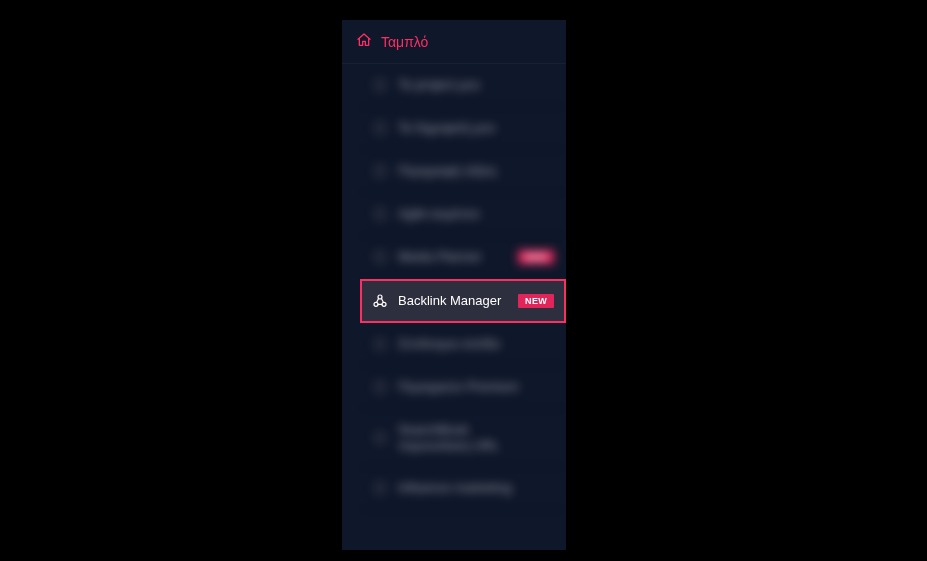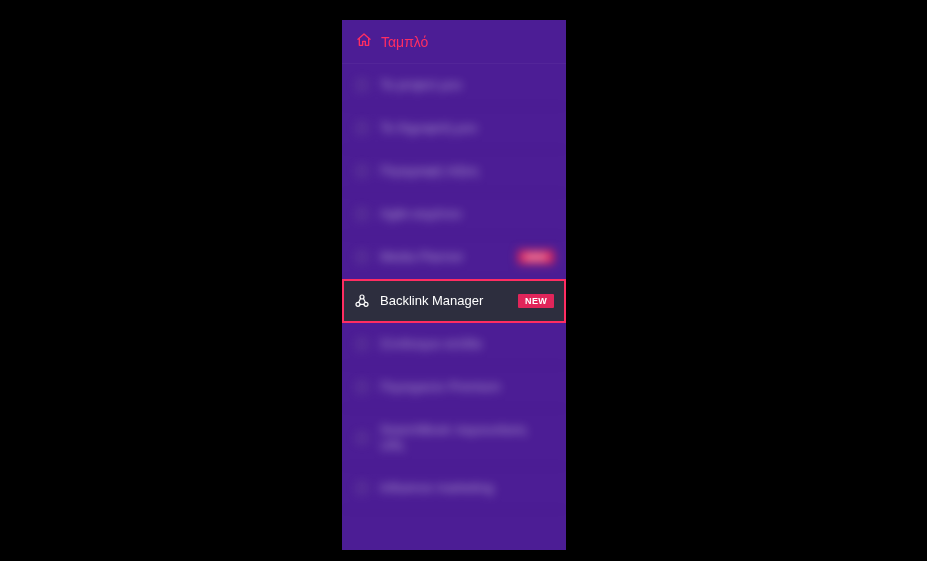--- a/index.html
+++ b/index.html
@@ -3,21 +3,21 @@
 <meta charset="utf-8">
 <style>
   * { margin: 0; padding: 0; box-sizing: border-box; }
   html, body { width: 927px; height: 561px; background: #000; font-family: -apple-system, BlinkMacSystemFont, "Segoe UI", Arial, sans-serif; overflow: hidden; }
   .sidebar {
     position: absolute;
     left: 342px;
     top: 20px;
     width: 224px;
     height: 530px;
-    background: #4c1d95;
+    background: #0f172a;
     display: flex;
     flex-direction: column;
     overflow: hidden;
   }
   .sidebar-header {
     display: flex;
     align-items: center;
     gap: 9px;
     padding: 12px 14px;
     color: #ff2d62;
@@ -30,20 +30,21 @@
   .item {
     display: flex;
     align-items: center;
     gap: 10px;
     padding: 13px 12px;
     font-size: 13px;
     color: rgba(255,255,255,0.78);
     border-bottom: 1px solid rgba(0,0,0,0.07);
     position: relative;
     line-height: 1.2;
+    margin-left: 18px;
   }
   .item.blurred { filter: blur(5px); color: rgba(255,255,255,0.55); }
   .item.blurred .icon svg { opacity: 0.5; }
   .item .icon { width: 16px; height: 16px; display:flex; align-items:center; justify-content:center; flex-shrink:0; }
   .item .label { flex: 1; }
   .item .chevron { opacity: 0.35; font-size: 10px; }
   .badge {
     background: #e1255a;
     color: #fff;
     font-size: 9px;

